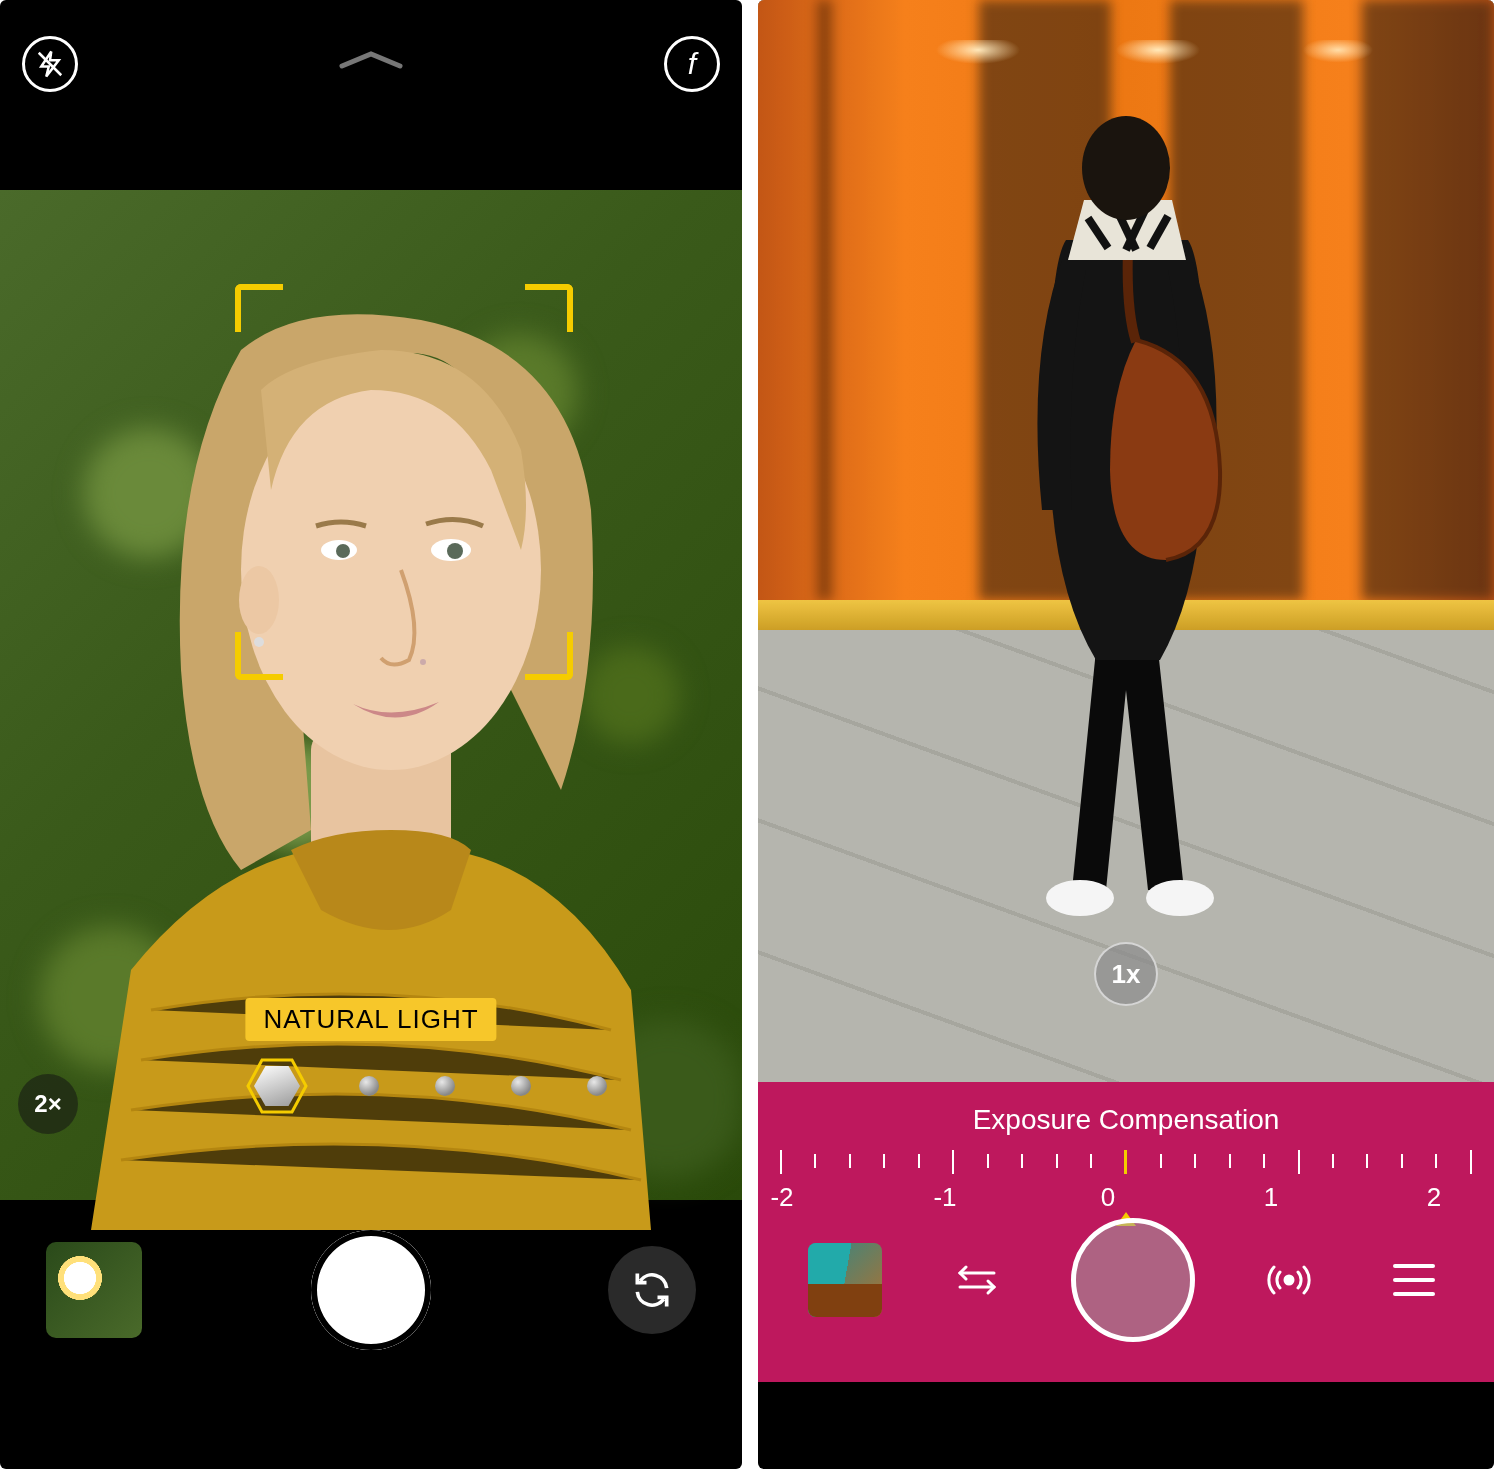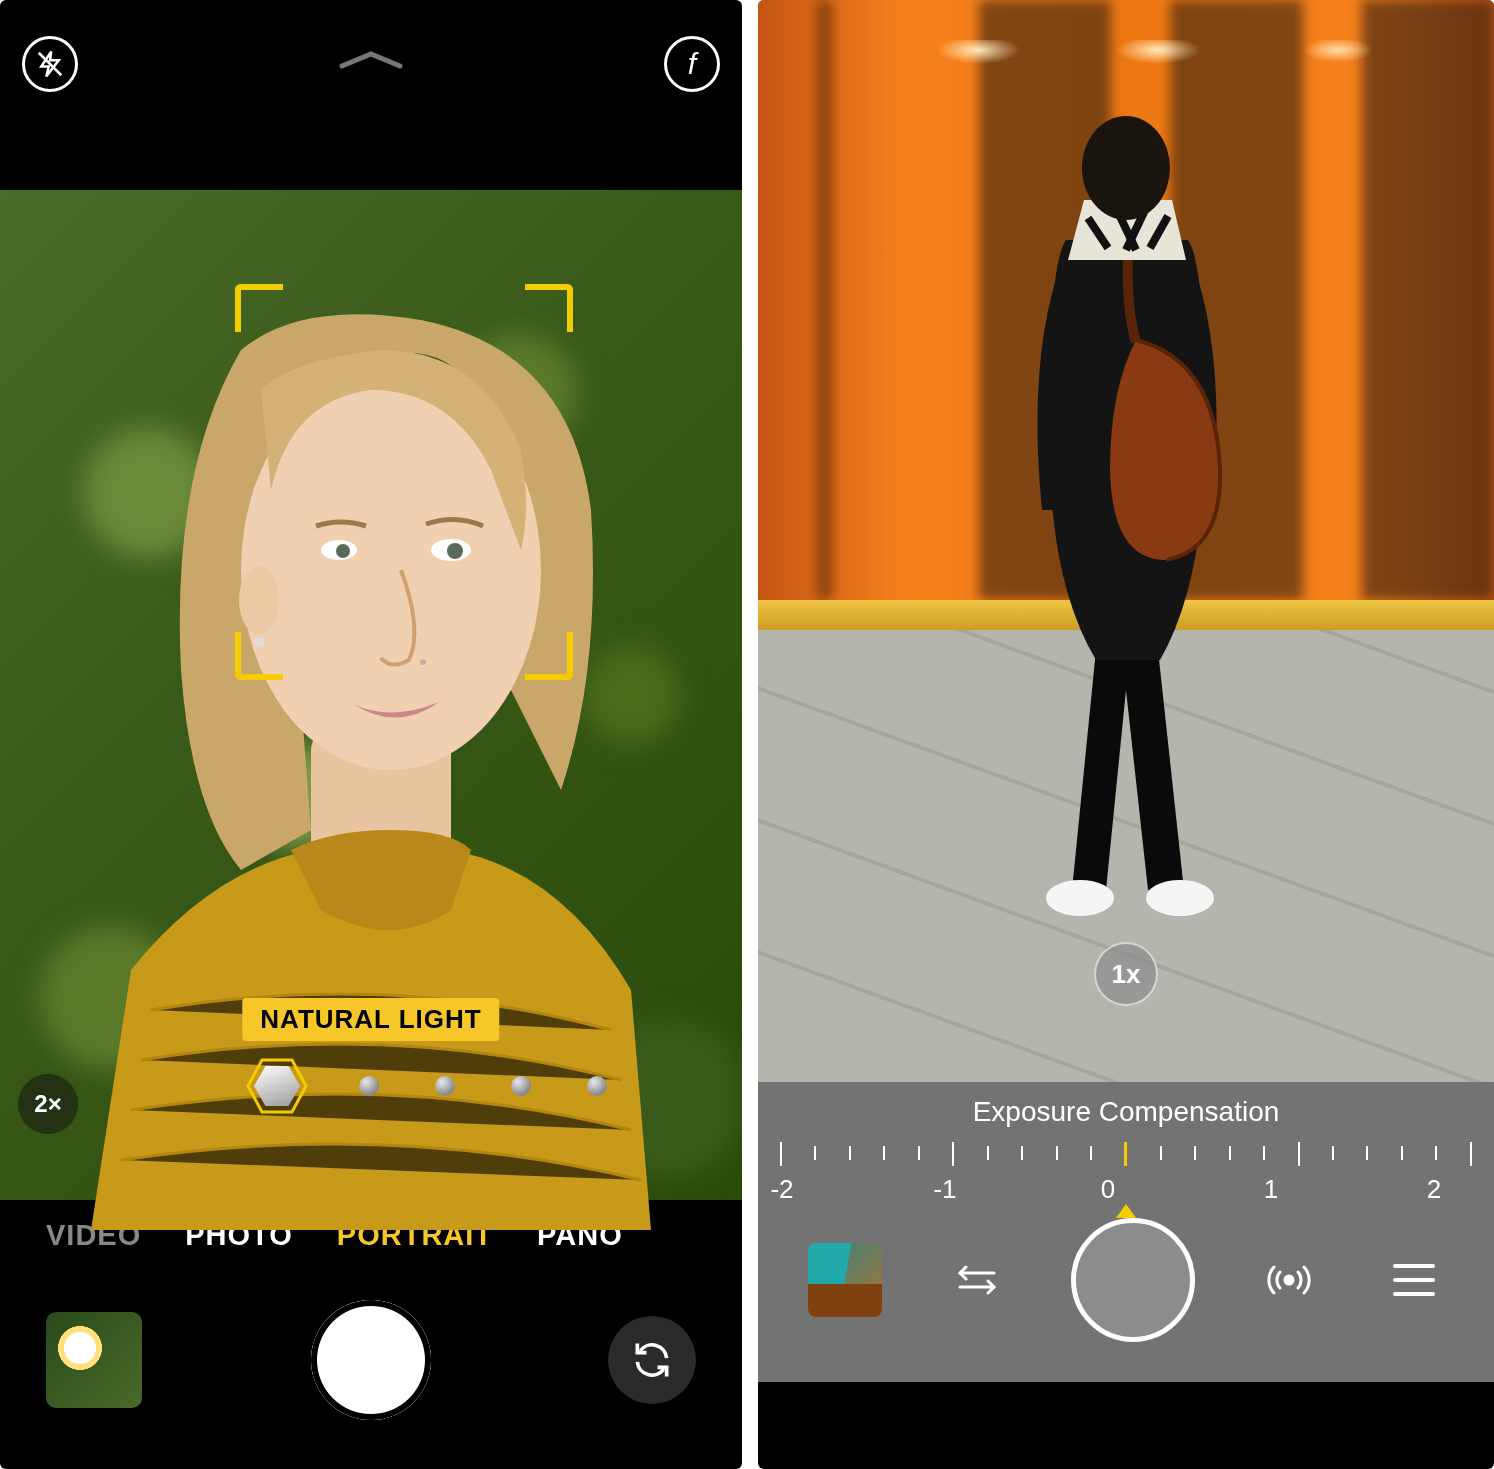--- a/index.html
+++ b/index.html
@@ -35,21 +35,21 @@
     filter:blur(12px);}
   .subject{position:absolute;left:50%;top:80px;transform:translateX(-50%);z-index:2}
   .subject svg{display:block}
   .face-frame{position:absolute;z-index:3;left:235px;top:94px;width:338px;height:396px}
   .corner{position:absolute;width:48px;height:48px;border:6px solid var(--yellow2);}
   .corner.tl{top:0;left:0;border-right:none;border-bottom:none;border-top-left-radius:6px}
   .corner.tr{top:0;right:0;border-left:none;border-bottom:none;border-top-right-radius:6px}
   .corner.bl{bottom:0;left:0;border-right:none;border-top:none;border-bottom-left-radius:6px}
   .corner.br{bottom:0;right:0;border-left:none;border-top:none;border-bottom-right-radius:6px}
 
-  .nl-badge{position:absolute;z-index:4;left:50%;top:808px;transform:translateX(-50%);background:var(--yellow);color:#000;font-size:26px;font-weight:700;letter-spacing:1px;padding:6px 18px;border-radius:4px}
+  .nl-badge{position:absolute;z-index:4;left:50%;top:808px;transform:translateX(-50%);background:var(--yellow);color:#000;font-size:26px;font-weight:400;letter-spacing:1px;padding:6px 18px;border-radius:4px}
 
   .zoom2x{position:absolute;z-index:4;left:18px;top:884px;width:60px;height:60px;border-radius:50%;background:rgba(20,20,20,.55);color:#fff;display:flex;align-items:center;justify-content:center;font-size:24px;font-weight:600}
 
   .light-row{position:absolute;z-index:4;left:0;right:0;top:870px;display:flex;align-items:center;justify-content:center;gap:56px}
   .light-dot{width:20px;height:20px;border-radius:50%;background:radial-gradient(circle at 35% 30%,#e8e8e8,#888 70%);}
   .light-cube{width:52px;height:52px;display:flex;align-items:center;justify-content:center}
   .hex{position:relative;width:46px;height:40px;background:linear-gradient(160deg,#fff,#999);clip-path:polygon(25% 0,75% 0,100% 50%,75% 100%,25% 100%,0 50%);}
 
   .l-modes{height:70px;display:flex;align-items:center;gap:44px;padding-left:46px;font-size:29px;font-weight:600;letter-spacing:1px}
   .l-modes .mode{color:#fff}
@@ -79,21 +79,21 @@
     radial-gradient(ellipse 50px 18px at 440px 10px,rgba(255,240,200,.8),transparent 70%);}
   .platform{position:absolute;top:600px;left:0;right:0;bottom:0;background:
     repeating-linear-gradient(20deg,#b8b8b0 0 120px,#a8a8a0 120px 124px),
     repeating-linear-gradient(-30deg,transparent 0 140px,rgba(0,0,0,.08) 140px 144px);
     filter:contrast(.95)}
   .platform::before{content:"";position:absolute;top:0;left:0;right:0;height:30px;background:linear-gradient(#f5c840,#d0a020)}
   .person{position:absolute;left:50%;top:90px;transform:translateX(-50%);z-index:2}
 
   .zoom1x{position:absolute;z-index:3;left:50%;top:942px;transform:translateX(-50%);width:64px;height:64px;border-radius:50%;background:rgba(140,140,140,.7);color:#fff;display:flex;align-items:center;justify-content:center;font-size:26px;font-weight:700;border:2px solid rgba(255,255,255,.6)}
 
-  .r-bottom{position:relative;height:300px;background:#737373;padding-top:14px}
+  .r-bottom{position:relative;height:300px;background:#be185d;padding-top:22px}
   .ec-label{text-align:center;font-size:28px;color:#fff;font-weight:400}
   .scale{position:relative;height:70px;margin-top:14px}
   .ticks{position:absolute;left:22px;right:22px;top:0;height:26px;display:flex;justify-content:space-between}
   .ticks span{width:2px;background:#fff}
   .ticks span.maj{height:24px}
   .ticks span.min{height:14px;margin-top:4px}
   .ticks span.center{background:var(--yellow2);height:24px;width:3px}
   .nums{position:absolute;left:22px;right:22px;top:32px;display:flex;justify-content:space-between;font-size:26px;color:#fff;font-weight:500}
   .nums span{width:40px;text-align:center;transform:translateX(-18px)}
   .tri{position:absolute;left:50%;top:62px;transform:translateX(-50%);width:0;height:0;border-left:10px solid transparent;border-right:10px solid transparent;border-bottom:14px solid var(--yellow2)}
@@ -192,26 +192,20 @@
             </svg>
         </div>
       </div>
       <div class="light-dot"></div>
       <div class="light-dot"></div>
       <div class="light-dot"></div>
       <div class="light-dot"></div>
     </div>
   </div>
 
-  <div class="l-modes">
-    <span class="mode dim">VIDEO</span>
-    <span class="mode">PHOTO</span>
-    <span class="mode active">PORTRAIT</span>
-    <span class="mode">PANO</span>
-  </div>
 
   <div class="l-controls">
     <div class="thumb"></div>
     <div class="shutter"></div>
     <div class="flip">
       <svg width="44" height="44" viewBox="0 0 24 24" fill="none" stroke="#fff" stroke-width="2">
         <path d="M20 11 A8 8 0 0 0 5.6 7"></path>
         <polyline points="4 3 4 8 9 8" fill="none"></polyline>
         <path d="M4 13 A8 8 0 0 0 18.4 17"></path>
         <polyline points="20 21 20 16 15 16" fill="none"></polyline>

